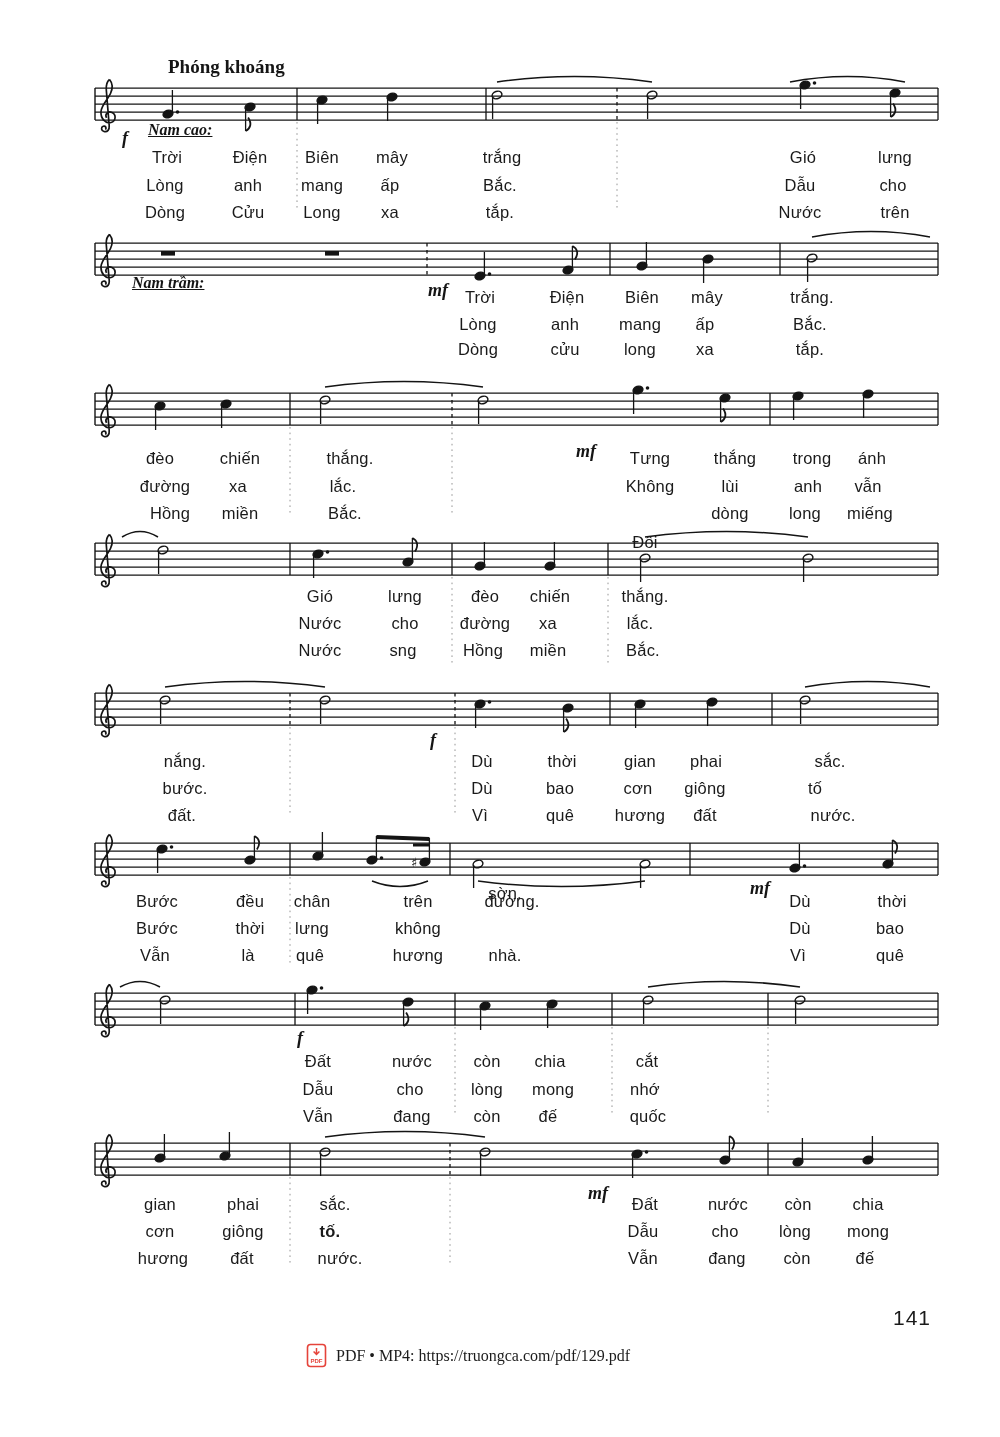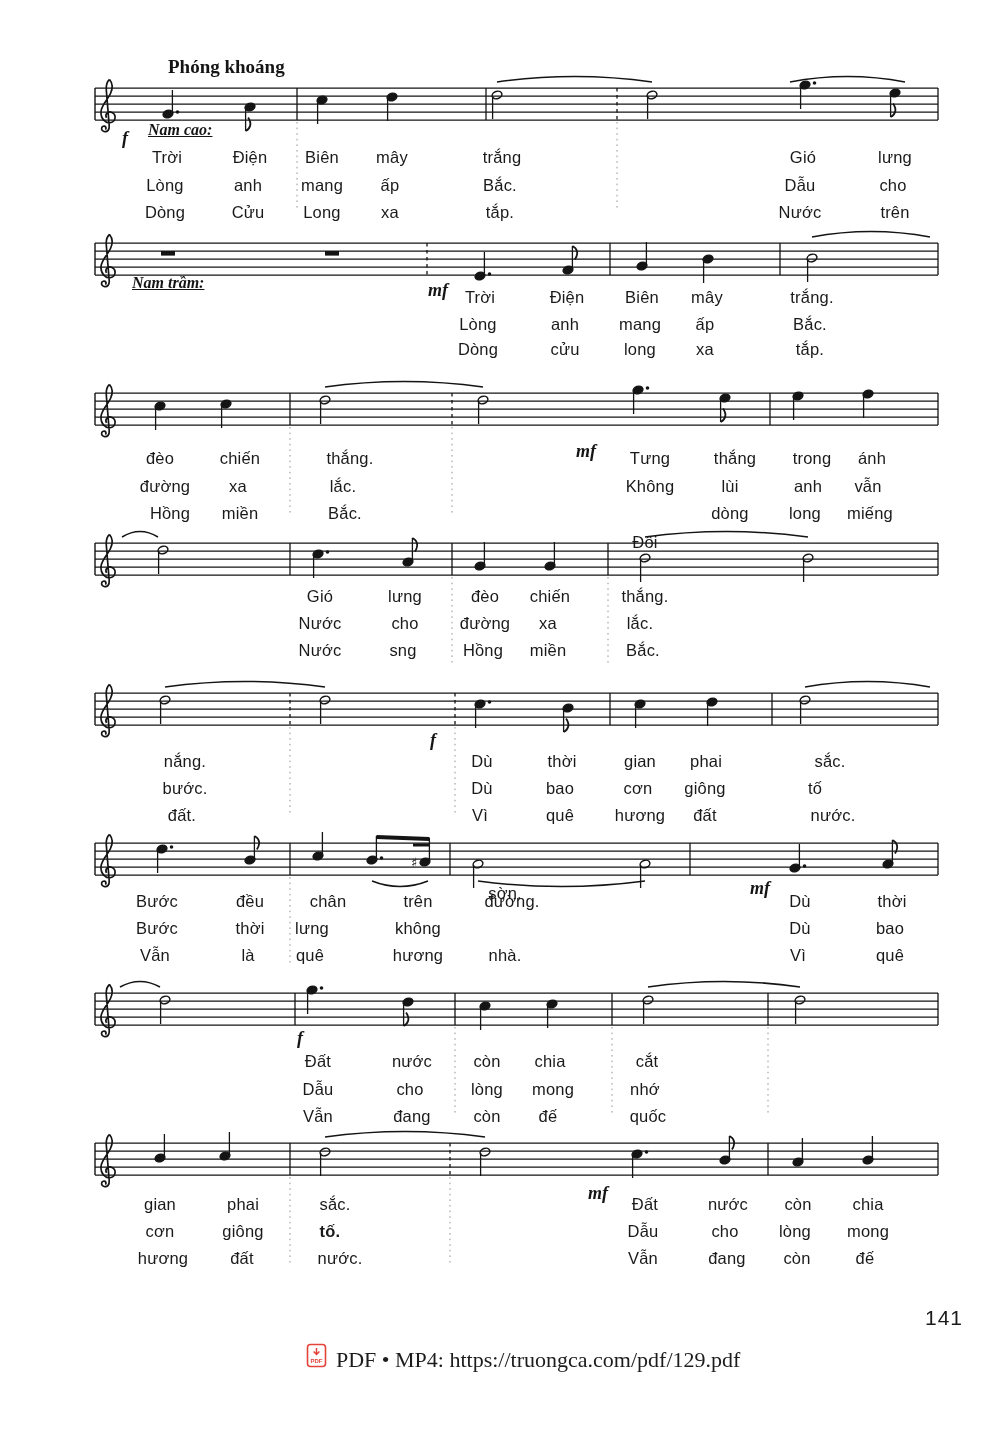--- a/index.html
+++ b/index.html
@@ -19,26 +19,26 @@
   .dyn{
     position:absolute;font-family:"Liberation Serif","DejaVu Serif",serif;
     font-style:italic;font-weight:bold;font-size:18px;color:#151515;white-space:nowrap;
   }
   .lyric{
     position:absolute;transform:translateX(-50%);font-size:16.5px;line-height:1;
     color:#1a1a1a;white-space:nowrap;letter-spacing:0.2px;
   }
   .staff-svg{position:absolute;left:0;pointer-events:none;}
   .pagenum{
-    position:absolute;left:893px;top:1306px;font-size:21px;color:#1a1a1a;letter-spacing:1px;margin-left:32px;
+    position:absolute;left:893px;top:1306px;font-size:21px;color:#1a1a1a;letter-spacing:1px;
   }
   .footer{position:absolute;left:306px;top:1342px;height:28px;}
   .footer-link{
     position:absolute;left:30px;top:5px;
-    font-family:"Liberation Serif","DejaVu Serif",serif;font-size:22px;color:#1c1c1c;
+    font-family:"Liberation Serif","DejaVu Serif",serif;font-size:16px;color:#1c1c1c;
     white-space:nowrap;cursor:pointer;
   }
   .pdf-ico{position:absolute;left:0;top:1px;}
 </style>
 </head>
 <body>
 
 <div id="page">
   <div class="tempo" style="left:168px;top:56px;">Phóng khoáng</div>
 
@@ -343,21 +343,21 @@
         <line x1="892.4" x2="892.4" y1="60" y2="37" stroke="#141414" stroke-width="1.3"></line>
         <path d="M892.4,37 c5,2.5 6.5,7.5 2.5,13.5" fill="none" stroke="#141414" stroke-width="1.8"></path>
         <line x1="376.4" x2="429.4" y1="34" y2="36" stroke="#141414" stroke-width="4"></line>
         <line x1="413" x2="429.4" y1="42" y2="42" stroke="#141414" stroke-width="3"></line>
         <path d="M372,78 Q400,89 428,78" fill="none" stroke="#141414" stroke-width="1.5"></path>
         <path d="M478,78 Q561.5,89 645,78" fill="none" stroke="#141414" stroke-width="1.5"></path>
       </svg>
       <div class="dyn" style="left: 750px; top: 878px;">mf</div>
       <div class="lyric" style="left: 157px; top: 893px;">Bước</div>
       <div class="lyric" style="left: 250px; top: 893px;">đều</div>
-      <div class="lyric" style="left: 328px; top: 893px;">chân</div>
+      <div class="lyric" style="left: 312px; top: 893px;">chân</div>
       <div class="lyric" style="left: 418px; top: 893px;">trên</div>
       <div class="lyric" style="left: 512px; top: 893px;">đường.</div>
       <div class="lyric" style="left: 800px; top: 893px;">Dù</div>
       <div class="lyric" style="left: 892px; top: 893px;">thời</div>
       <div class="lyric" style="left: 157px; top: 920px;">Bước</div>
       <div class="lyric" style="left: 250px; top: 920px;">thời</div>
       <div class="lyric" style="left: 312px; top: 920px;">lưng</div>
       <div class="lyric" style="left: 418px; top: 920px;">không</div>
       <div class="lyric" style="left: 505px; top: 885px;">sờn.</div>
       <div class="lyric" style="left: 800px; top: 920px;">Dù</div>

